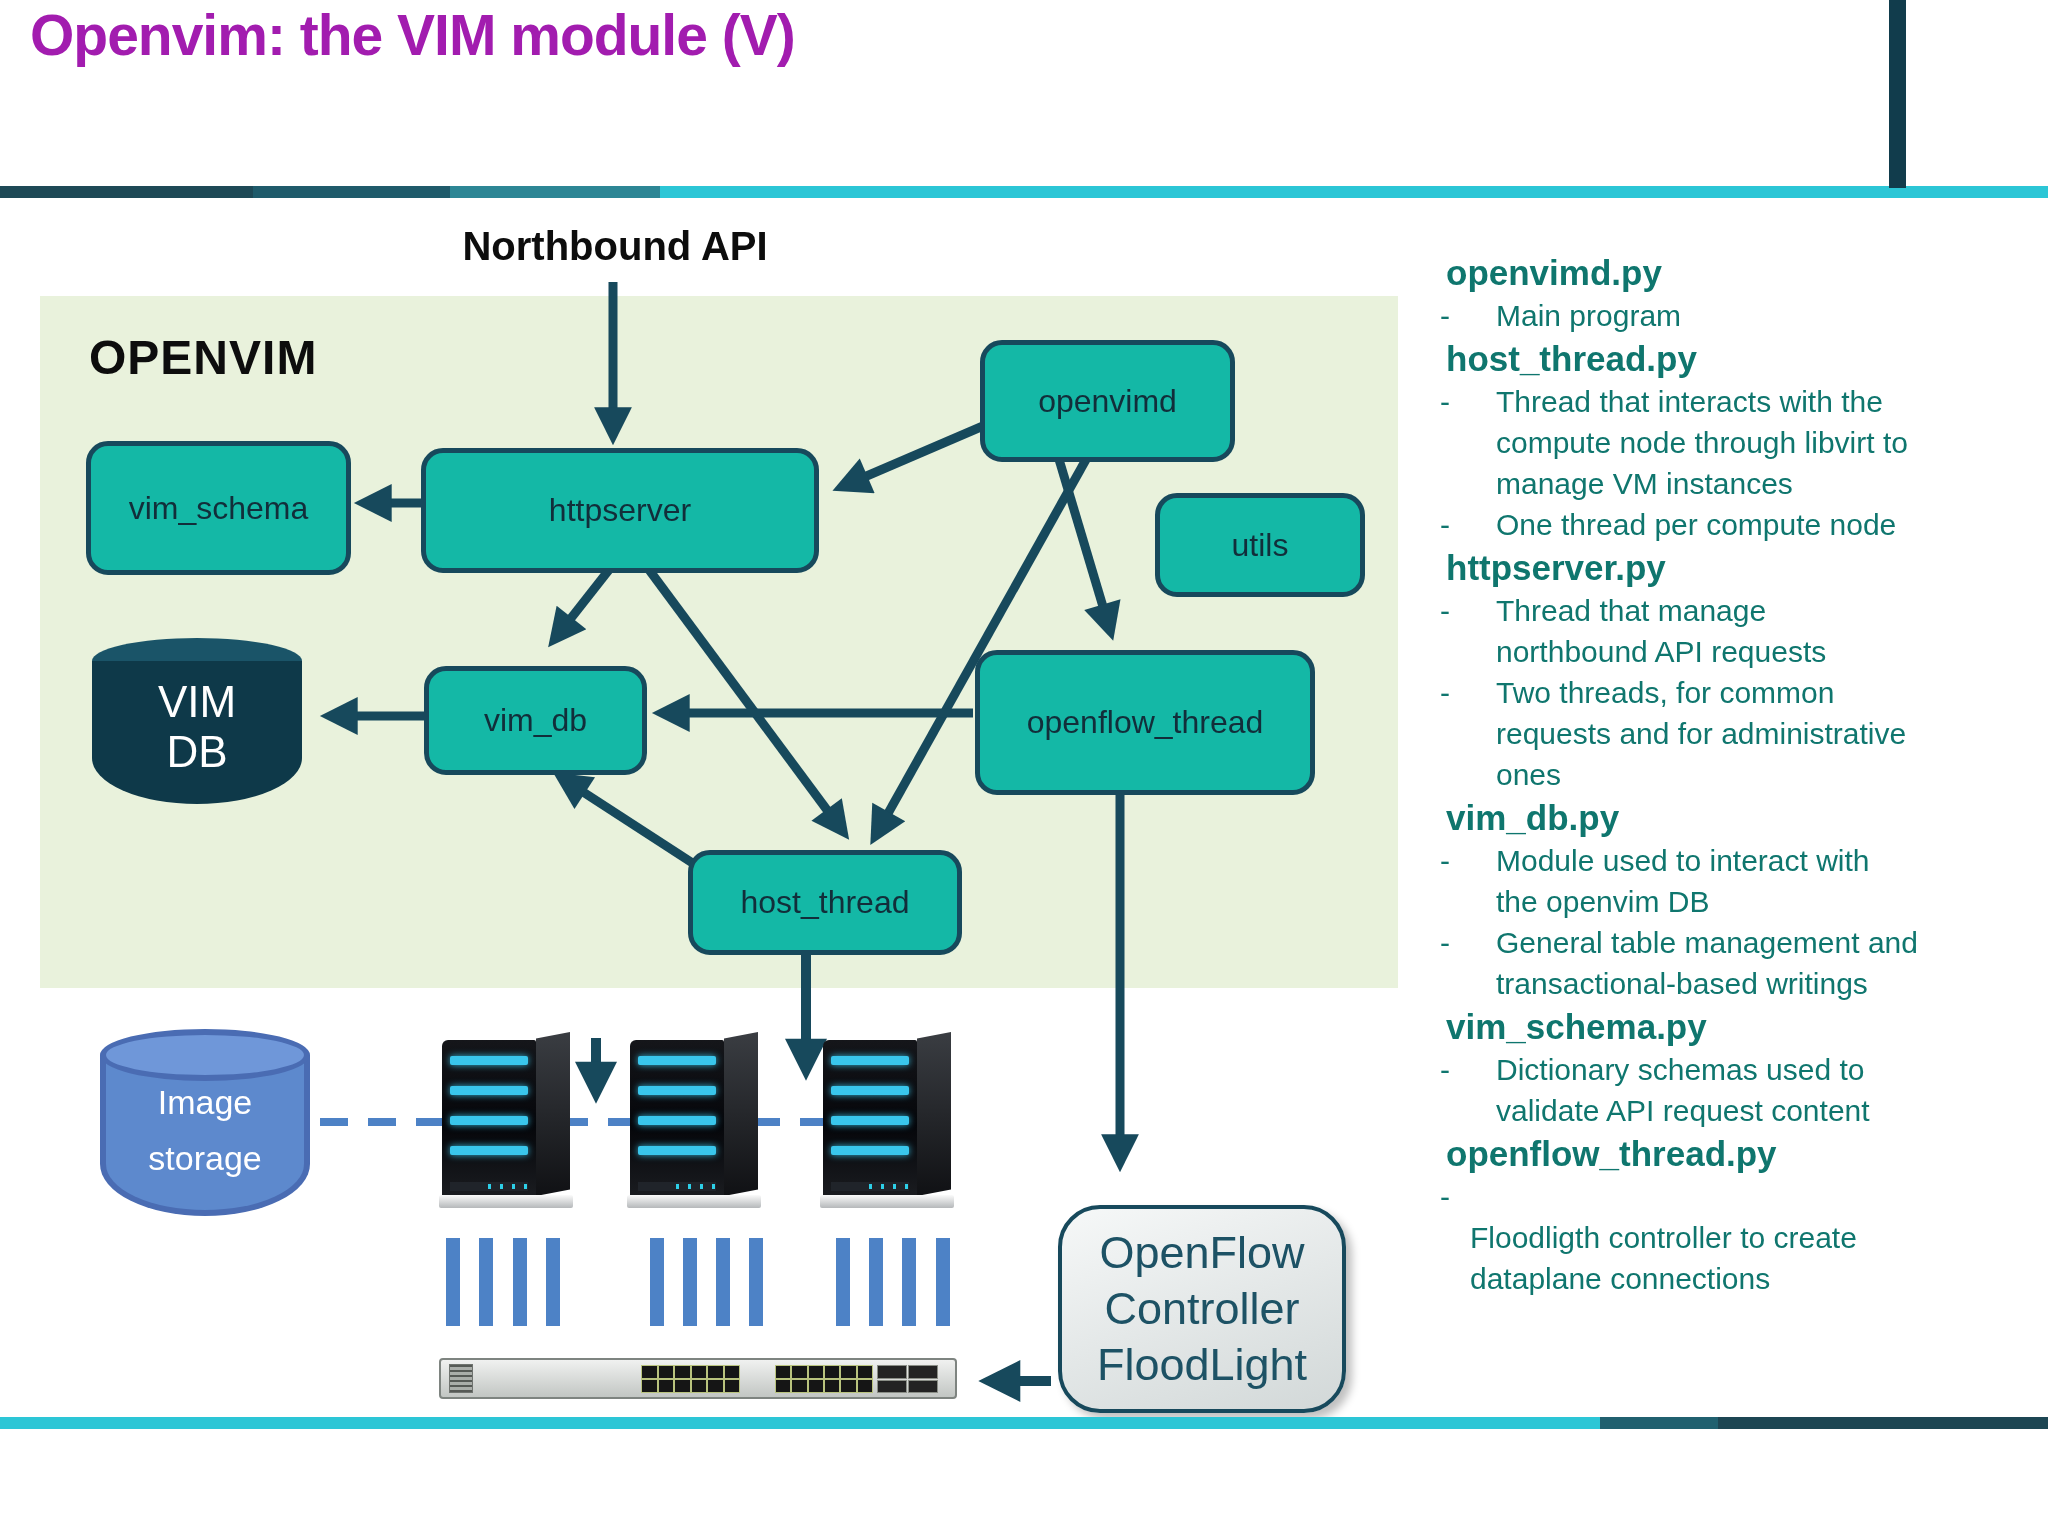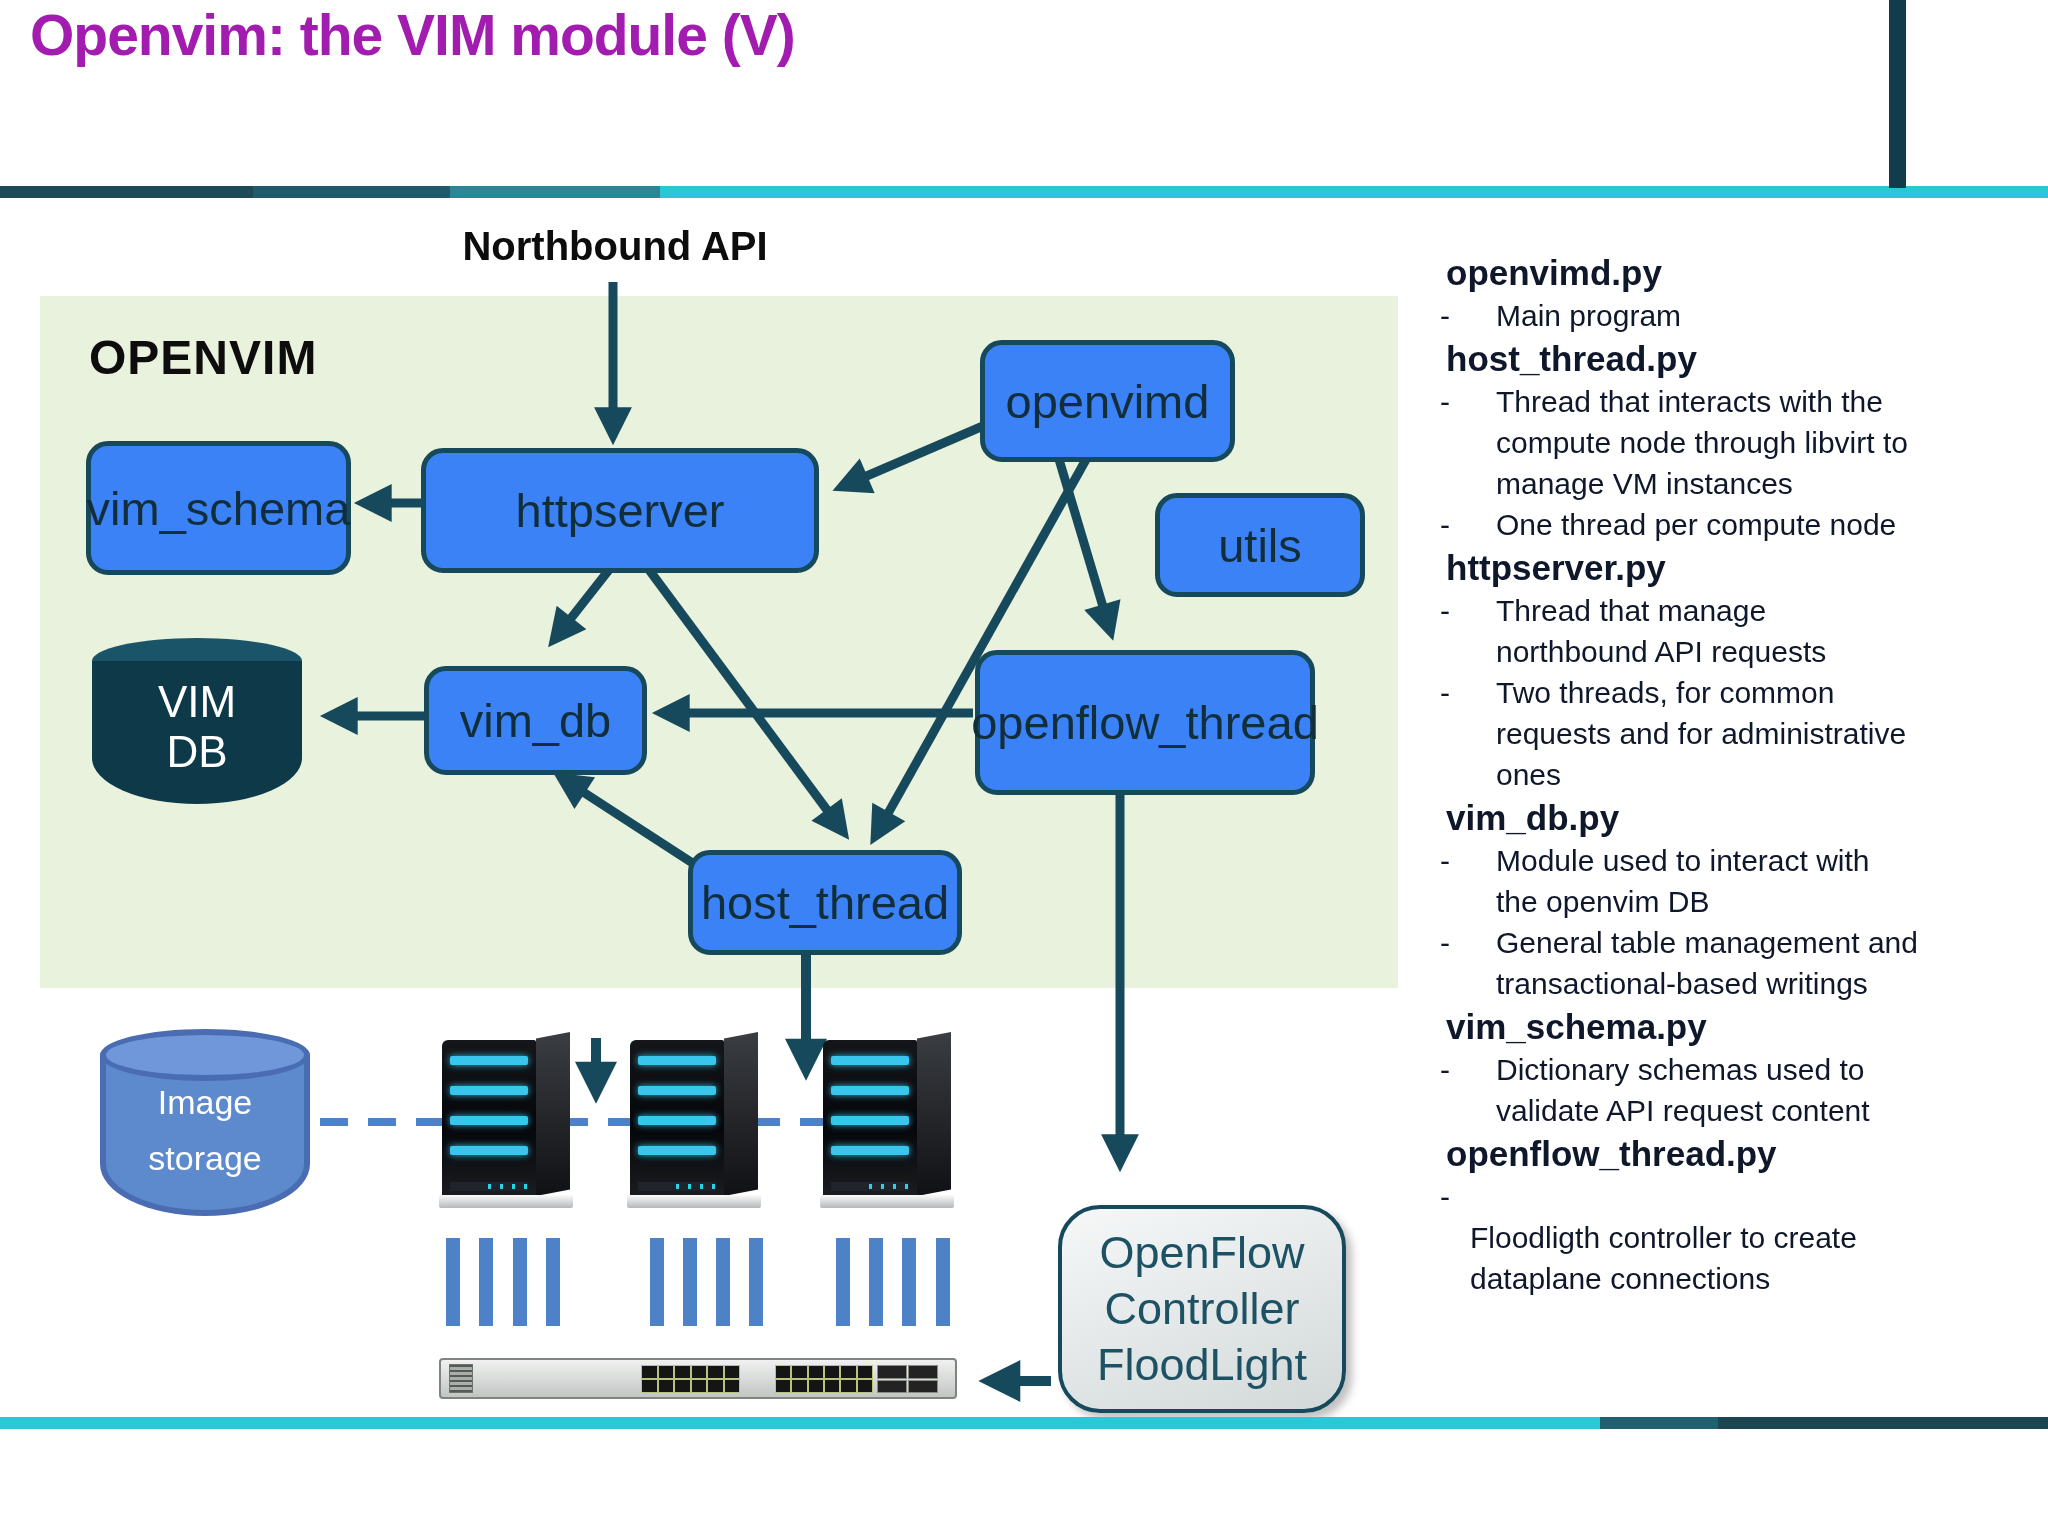--- a/index.html
+++ b/index.html
@@ -20,23 +20,23 @@
   .bottom-bar-2 { left:1600px; top:1417px; width:118px;  background:#20606f; }
   .bottom-bar-3 { left:1718px; top:1417px; width:330px;  background:#1d4653; }
 
   
   .panel { position:absolute; left:40px; top:296px; width:1358px; height:692px; background:#e9f2dc; }
   .openvim-label { position:absolute; left:89px; top:330px; font-size:48px; font-weight:bold; color:#0d0d0d; letter-spacing:1px; }
   .nb-label { position:absolute; left:440px; top:224px; width:350px; text-align:center;
               font-size:40px; font-weight:bold; color:#0d0d0d; }
   .overlay { position:absolute; left:0; top:0; width:2048px; height:1536px; }
 
-  .box { position:absolute; background:#3b82f6; border:5px solid #17495c; border-radius:22px;
+  .box { position:absolute; background:#14b8a6; border:5px solid #17495c; border-radius:22px;
          display:flex; align-items:center; justify-content:center;
-         font-size:47px; color:#122e3a; }
+         font-size:32px; color:#122e3a; }
   .b-vim-schema { left:86px;  top:441px; width:255px; height:124px; }
   .b-httpserver { left:421px; top:448px; width:388px; height:115px;text-align:center; }
   .b-openvimd   { left:980px; top:340px; width:245px; height:112px; }
   .b-utils      { left:1155px;top:493px; width:200px; height:94px; }
   .b-vim-db     { left:424px; top:666px; width:213px; height:99px; }
   .b-openflow   { left:975px; top:650px; width:330px; height:135px; }
   .b-host       { left:688px; top:850px; width:264px; height:95px; }
 
   
   .cylinder { position:absolute; }
@@ -91,21 +91,21 @@
 
   
   .controller { position:absolute; left:1058px; top:1205px; width:288px; height:208px;
                 background:linear-gradient(160deg,#f6f8f8,#d2d8d8);
                 border:4px solid #17495c; border-radius:42px; box-sizing:border-box;
                 display:flex; flex-direction:column; align-items:center; justify-content:center;
                 color:#1d5265; font-size:45px; line-height:56px;
                 box-shadow:6px 6px 8px rgba(0,0,0,.25); }
 
   
-  .notes { position:absolute; left:1440px; top:250px; width:585px; color:#0f172a; }
+  .notes { position:absolute; left:1440px; top:250px; width:585px; color:#0f766e; }
   .note-heading { font-size:35px; font-weight:bold; line-height:45px; padding-left:6px; }
   .note-line { display:flex; font-size:30px; line-height:41px; }
   .note-line .dash { width:56px; flex:0 0 auto; }
   .note-line.tight .dash { width:30px; }
 </style>
 </head>
 <body>
 
 <div class="slide">
 

